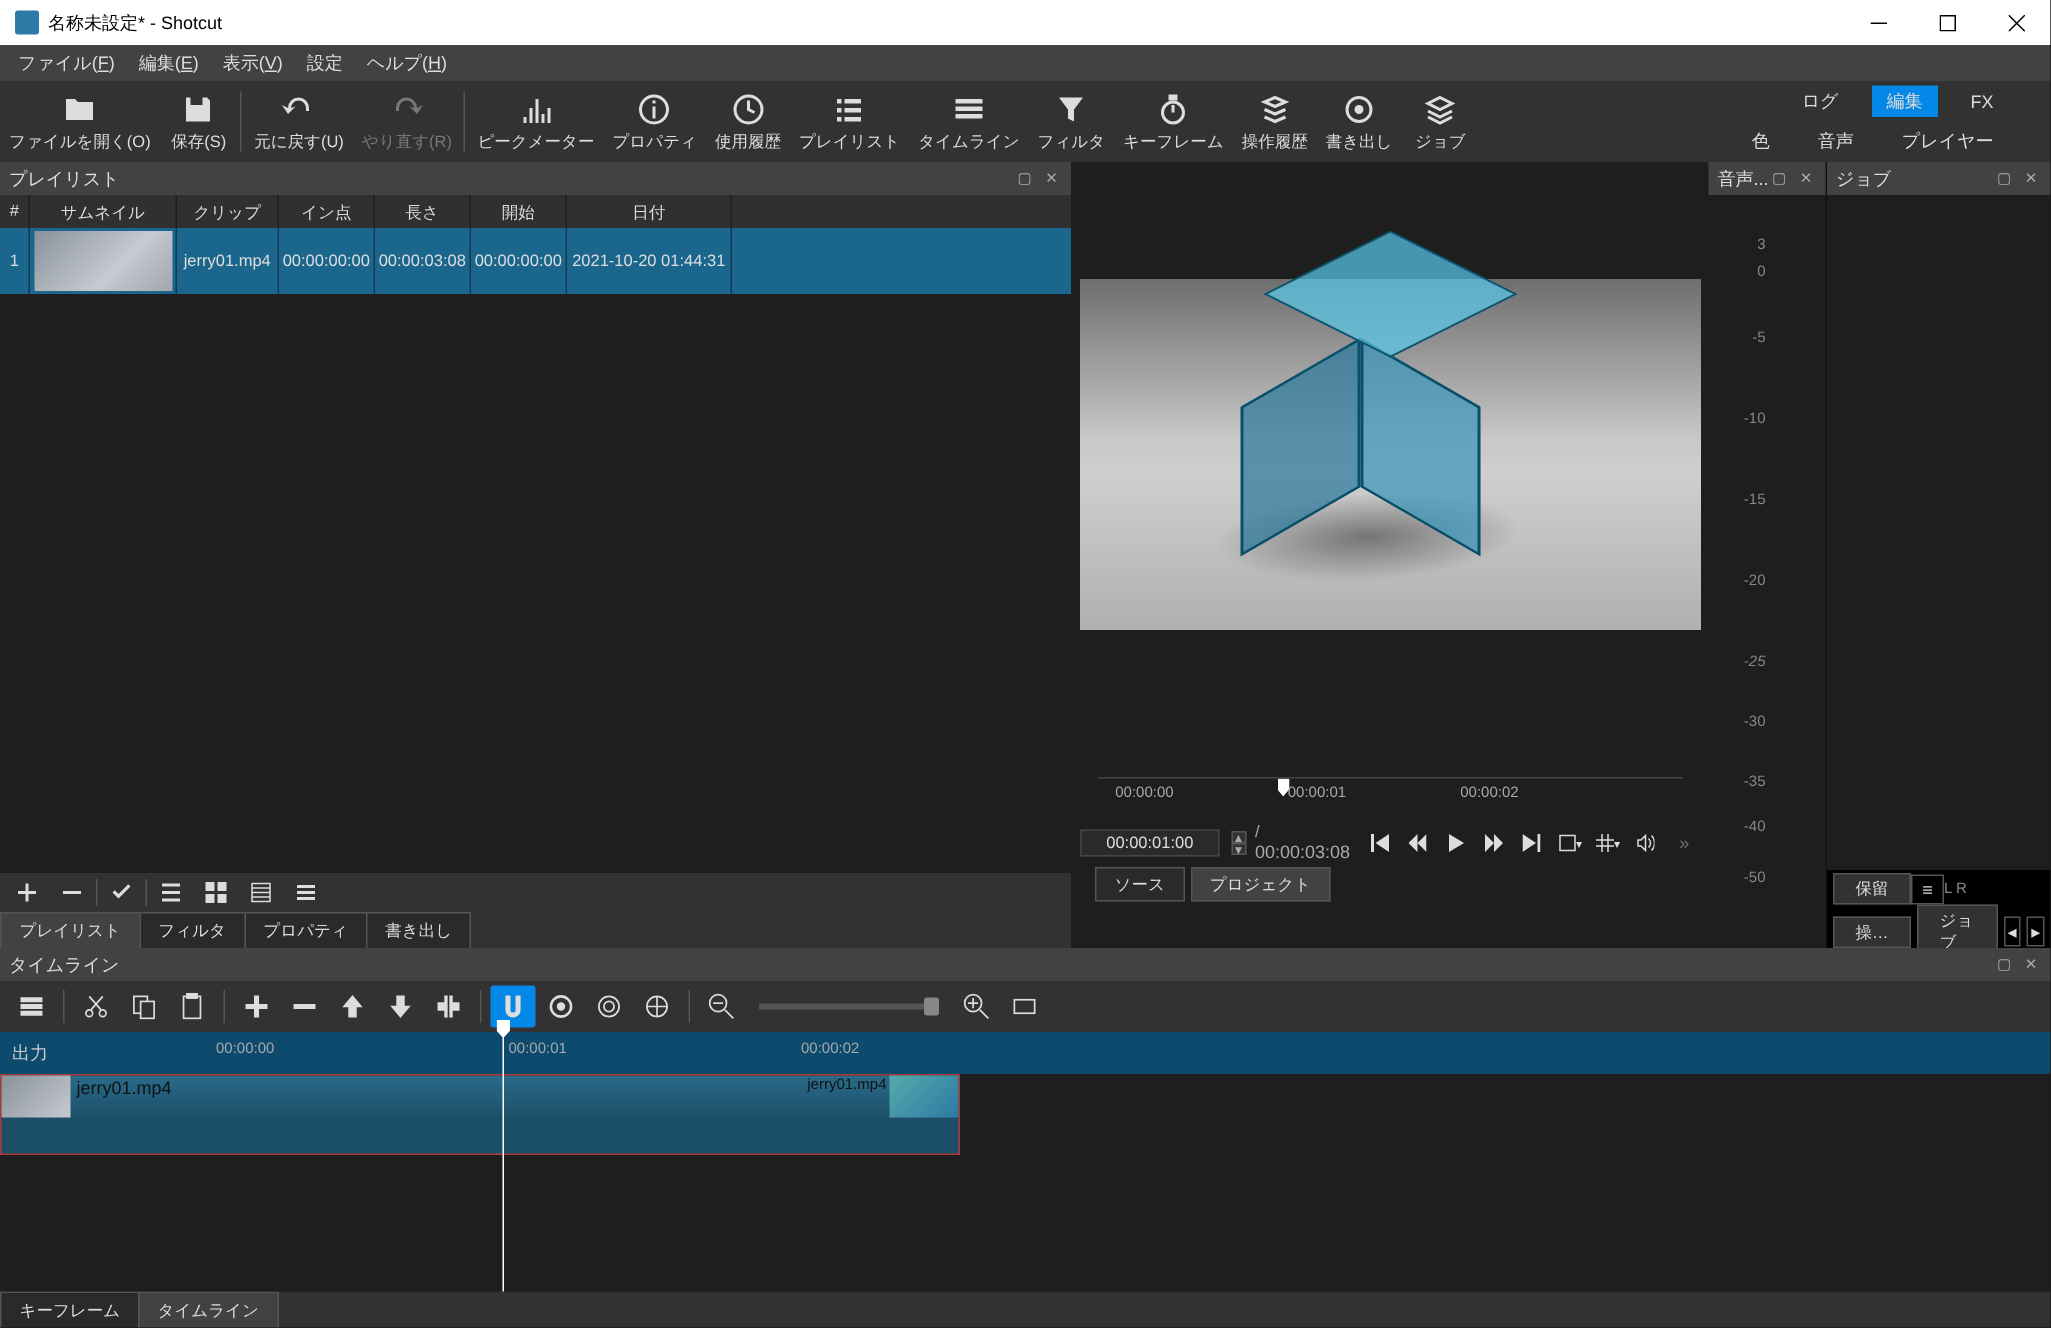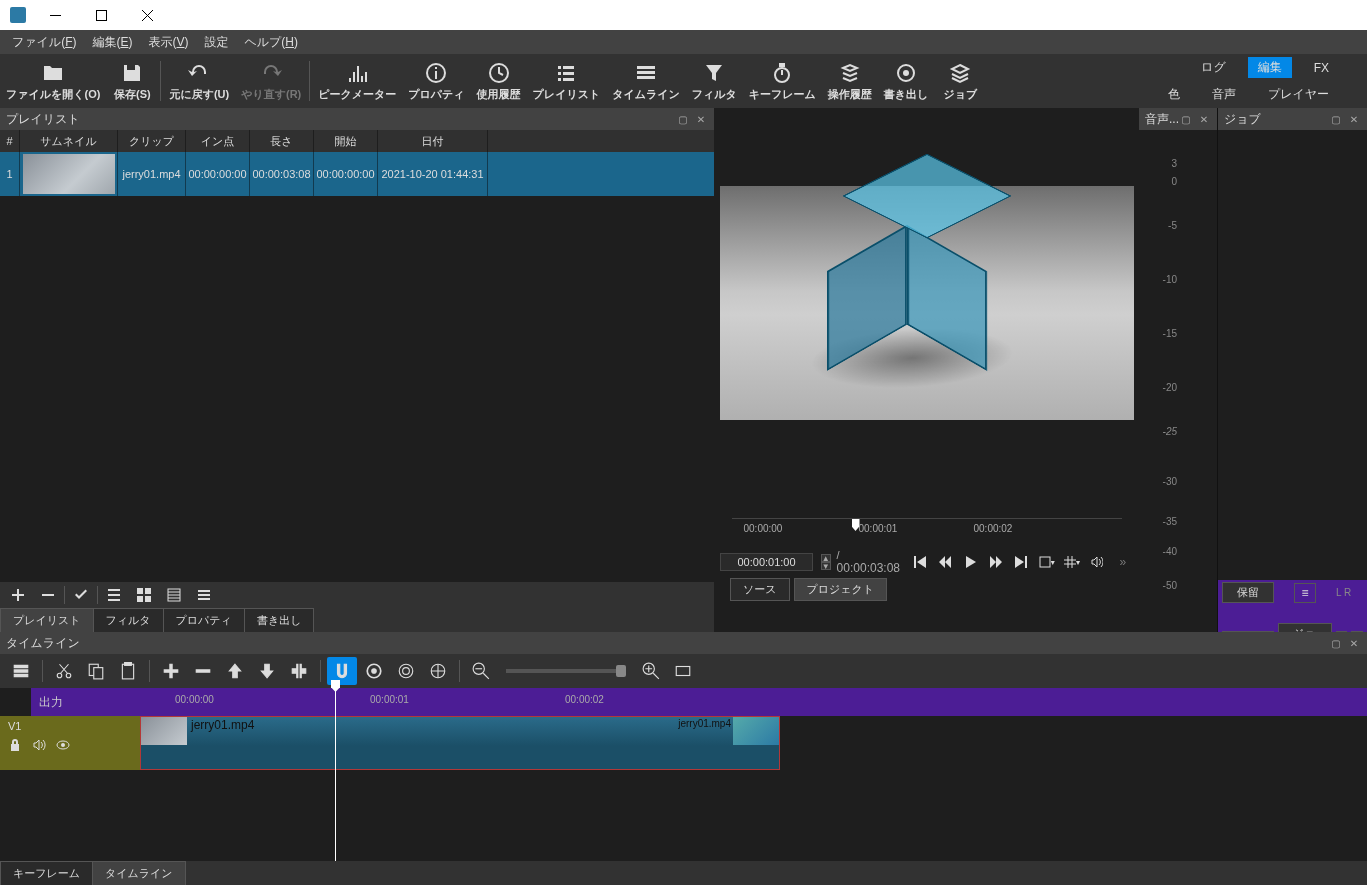--- a/index.html
+++ b/index.html
@@ -6,21 +6,21 @@
 html, body { width: 1367px; height: 885px; overflow: hidden; background: #1e1e1e; color: #ddd; }
 .titlebar { height: 30px; background: #fff; display: flex; align-items: center; color: #000; }
 .titlebar .logo { width: 16px; height: 16px; background: #2c7aa5; margin: 0 6px 0 10px; border-radius: 2px; }
 .titlebar .title { flex: 1; font-size: 12px; }
 .titlebar .winbtn { width: 46px; height: 30px; display: flex; align-items: center; justify-content: center; }
 .titlebar .winbtn svg { width: 11px; height: 11px; }
 .menubar { height: 24px; background: #424242; display: flex; align-items: center; padding: 0 4px; }
 .menubar .mitem { padding: 3px 8px; color: #ddd; cursor: default; }
 .mitem u { text-decoration: underline; }
 .toolbar { height: 54px; background: #323232; display: flex; align-items: center; }
-.tbtn { display: flex; flex-direction: column; align-items: center; justify-content: center; height: 54px; padding: 0 6px; min-width: 52px; cursor: default; font-weight: bold; }
+.tbtn { display: flex; flex-direction: column; align-items: center; justify-content: center; height: 54px; padding: 0 6px; min-width: 52px; cursor: default; }
 .tbtn .ic { height: 24px; display: flex; align-items: center; justify-content: center; }
 .tbtn .ic svg { width: 22px; height: 22px; fill: #ddd; }
 .tbtn.disabled { color: #777; align-items: center; }
 .tbtn.disabled .ic svg { fill: #777; }
 .tbtn .lbl { font-size: 11px; color: inherit; margin-top: 2px; }
 .toolbar .sep { width: 1px; height: 40px; background: #555; margin: 0 2px; }
 .toolbar .rtabs { margin-left: auto; display: flex; flex-direction: column; align-items: flex-end; padding-right: 22px; }
 .rtabs .row { display: flex; gap: 12px; align-items: center; height: 27px; padding: 0 6px; }
 .rtabs .row span { padding: 2px 10px; cursor: default; }
 .rtabs .row span.on { background: #0388e7; }
@@ -62,35 +62,35 @@
 .transport .pb { width: 20px; height: 20px; display: flex; align-items: center; justify-content: center; cursor: default; }
 .transport .pb svg { width: 12px; height: 12px; fill: #ddd; }
 .source-tabs { display: flex; gap: 4px; padding: 2px 6px; background: #1e1e1e; align-self: flex-start; margin-left: 10px; }
 .source-tabs div { padding: 3px 12px; background: #2a2a2a; border: 1px solid #555; font-size: 11px; cursor: default; }
 .source-tabs div.active { background: #424242; }
 .meter-col { width: 78px; display: flex; flex-direction: column; }
 .meter-scale { flex: 1; position: relative; background: #1e1e1e; }
 .meter-scale .db { position: absolute; right: 40px; font-size: 10px; color: #888; }
 .jobs-pane { width: 150px; display: flex; flex-direction: column; background: #1e1e1e; border-left: 1px solid #111; }
 .jobs-body { flex: 1; }
-.jobs-footer { display: flex; align-items: center; gap: 20px; padding: 2px 4px; height: 52px; flex-wrap: wrap; background: #4c1d95; }
+.jobs-footer { display: flex; align-items: center; gap: 0; padding: 2px 4px; height: 52px; flex-wrap: wrap; background: #000000; }
 .jobs-footer .btn { padding: 2px 14px; background: #323232; border: 1px solid #555; font-size: 11px; cursor: default; }
 .jobs-footer .ib { width: 22px; height: 20px; display: flex; align-items: center; justify-content: center; border: 1px solid #555; }
 .jobs-footer .lr { font-size: 10px; color: #888; }
 .jobs-footer .small { font-size: 11px; }
 .timeline-section { height: 253px; display: flex; flex-direction: column; background: #1e1e1e; }
 .tl-toolbar { height: 34px; background: #323232; display: flex; align-items: center; gap: 2px; padding: 0 6px; }
 .tl-toolbar .ib { width: 30px; height: 28px; display: flex; align-items: center; justify-content: center; cursor: default; border-radius: 2px; }
 .tl-toolbar .ib.on { background: #0388e7; }
 .tl-toolbar .ib svg { width: 18px; height: 18px; fill: #ddd; stroke: #ddd; }
 .tl-toolbar .vsep { width: 1px; height: 22px; background: #555; margin: 0 4px; }
 .tl-toolbar .zoom-slider { width: 120px; height: 4px; background: #555; position: relative; margin: 0 8px; }
 .tl-toolbar .zoom-slider .h { position: absolute; right: 0; top: -4px; width: 10px; height: 12px; background: #888; border-radius: 2px; }
 .tl-body { flex: 1; display: flex; flex-direction: column; background: #1e1e1e; position: relative; }
-.tl-out { height: 28px; display: flex; align-items: center; padding: 0 8px; font-size: 11px; color: #ccc; background: #4c1d95; position: relative; margin-left: 31px; }
+.tl-out { height: 28px; display: flex; align-items: center; padding: 0 8px; font-size: 11px; color: #ccc; background: #0c4a6e; position: relative; }
 .tl-ruler { position: absolute; left: 140px; right: 0; top: 0; height: 28px; }
 .tl-ruler .rt { position: absolute; top: 6px; font-size: 10px; color: #aaa; }
 .tl-track { height: 54px; display: flex; background: #1e1e1e; position: relative; }
 .tl-trackhead { width: 140px; background: #6a6a1c; display: flex; flex-direction: column; padding: 4px 8px; gap: 6px; }
 .tl-trackhead .nm { font-size: 11px; }
 .tl-trackhead .icons { display: flex; gap: 10px; }
 .tl-trackhead .icons svg { width: 14px; height: 14px; fill: #ddd; }
 .tl-clips { flex: 1; position: relative; }
 .tl-clip { position: absolute; top: 0; height: 30px; background: linear-gradient(180deg, #2a6b8a 0%, #1b4f67 100%); border: 1px solid #b33838; border-bottom: none; display: flex; font-size: 10px; color: #000; }
 .tl-clip .cthumb { width: 46px; height: 28px; background: linear-gradient(135deg,#8a9199,#c5cbd0); }
@@ -102,20 +102,21 @@
 .bottom-tabs div { padding: 4px 12px; font-size: 11px; border: 1px solid #555; border-bottom: none; margin-right: -1px; background: #2a2a2a; cursor: default; }
 .bottom-tabs div.active { background: #424242; }
 .spinner { display: flex; flex-direction: column; margin-left: 2px; }
 .spinner div { width: 10px; height: 8px; font-size: 8px; line-height: 8px; text-align: center; background: #333; border: 1px solid #555; color: #aaa; }
 </style>
 </head>
 <body>
 
 <div class="titlebar">
   <div class="logo"></div>
+  <div class="title">名称未設定* - Shotcut</div>
   <div class="winbtn">
       <svg viewBox="0 0 11 11">
         <path d="M0 5h11v1H0z" fill="#000"></path>
       </svg>
     </div>
   <div class="winbtn">
       <svg viewBox="0 0 11 11">
         <rect x="0.5" y="0.5" width="10" height="10" fill="none" stroke="#000"></rect>
       </svg>
     </div>
@@ -434,21 +435,21 @@
                 <div>✕</div>
               </div>
           </div>
           <div class="meter-scale" id="meter">
               <div class="db" style="top: 28px;">3</div>
               <div class="db" style="top: 46px;">0</div>
               <div class="db" style="top: 90px;">-5</div>
               <div class="db" style="top: 144px;">-10</div>
               <div class="db" style="top: 198px;">-15</div>
               <div class="db" style="top: 252px;">-20</div>
-              <div class="db" style="top: 296px; font-style: italic;">-25</div>
+              <div class="db" style="top: 306px; font-style: italic;">-25</div>
               <div class="db" style="top: 346px;">-30</div>
               <div class="db" style="top: 386px;">-35</div>
               <div class="db" style="top: 416px;">-40</div>
               <div class="db" style="top: 450px;">-50</div>
             </div>
         </div>
       </div>
     </div>
   </div>
 
@@ -585,35 +586,20 @@
   <div class="tl-body">
     <div class="tl-out">
       <span>出力</span>
       <div class="tl-ruler" id="tlruler">
           <div class="rt" style="left: 4px;">00:00:00</div>
           <div class="rt" style="left: 199px;">00:00:01</div>
           <div class="rt" style="left: 394px;">00:00:02</div>
         </div>
     </div>
     <div class="tl-track">
-      <div class="tl-trackhead">
-        <div class="nm">V1</div>
-        <div class="icons">
-          <svg viewBox="0 0 14 14">
-              <path d="M4 6V4a3 3 0 016 0v2h1v7H3V6zm2 0h2V4a1 1 0 00-2 0z"></path>
-            </svg>
-          <svg viewBox="0 0 14 14">
-              <path d="M2 5h2l3-3v10L4 9H2zM9 4a4 4 0 010 6M11 2a7 7 0 010 10" fill="none" stroke="#ddd"></path>
-            </svg>
-          <svg viewBox="0 0 14 14">
-              <ellipse cx="7" cy="7" rx="6" ry="4" fill="none" stroke="#ddd"></ellipse>
-              <circle cx="7" cy="7" r="2"></circle>
-            </svg>
-        </div>
-      </div>
       <div class="tl-clips">
         <div class="tl-clip" style="left:0;width:640px;">
           <div class="cthumb"></div>
           <div class="clabel">jerry01.mp4</div>
           <div style="position:absolute;right:48px;top:1px;font-size:10px;color:#111;">jerry01.mp4</div>
           <div class="cthumb" style="position:absolute;right:0;background:linear-gradient(135deg,#5aa,#2c7aa5);"></div>
         </div>
         <div class="tl-clip-lower" style="left:0;width:640px;"></div>
       </div>
     </div>

